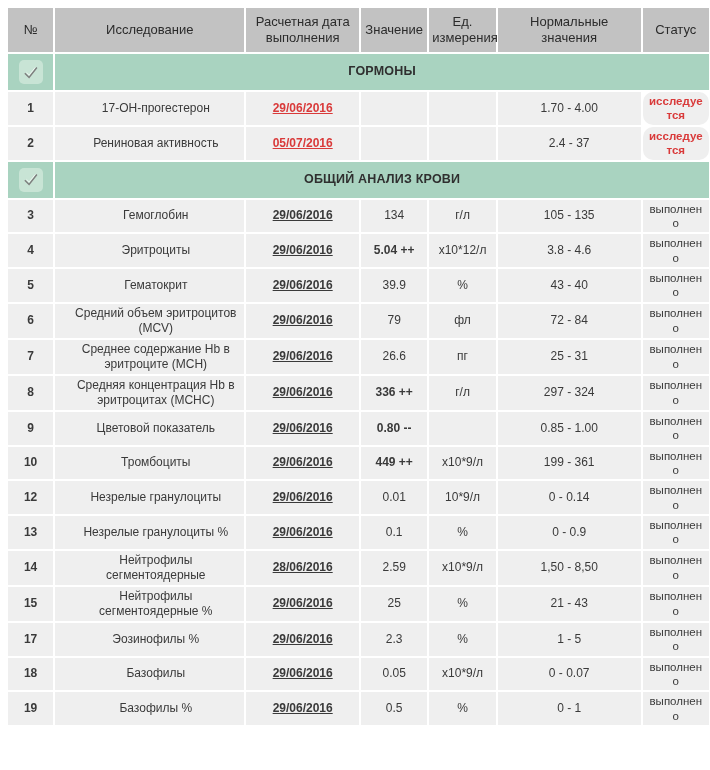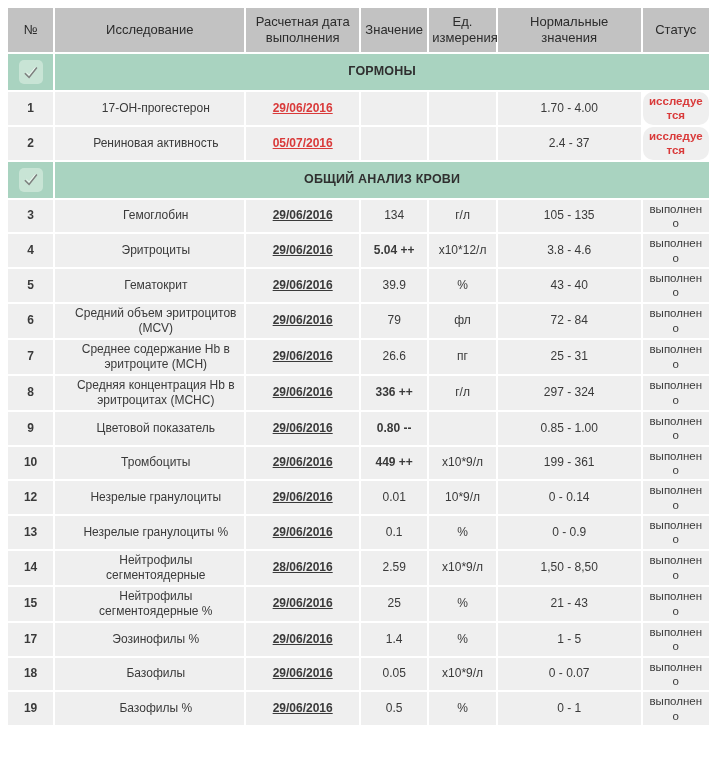--- a/index.html
+++ b/index.html
@@ -232,21 +232,21 @@
           <td class="cell-date">29/06/2016</td>
           <td class="cell-value">25</td>
           <td class="cell-unit">%</td>
           <td class="cell-normal">21 - 43</td>
           <td class="cell-status">выполнено</td>
         </tr>
         <tr>
           <td class="cell-num">17</td>
           <td class="cell-name">Эозинофилы %</td>
           <td class="cell-date">29/06/2016</td>
-          <td class="cell-value">1.4</td>
+          <td class="cell-value">2.3</td>
           <td class="cell-unit">%</td>
           <td class="cell-normal">1 - 5</td>
           <td class="cell-status">выполнено</td>
         </tr>
         <tr>
           <td class="cell-num">18</td>
           <td class="cell-name">Базофилы</td>
           <td class="cell-date">29/06/2016</td>
           <td class="cell-value">0.05</td>
           <td class="cell-unit">x10*9/л</td>

